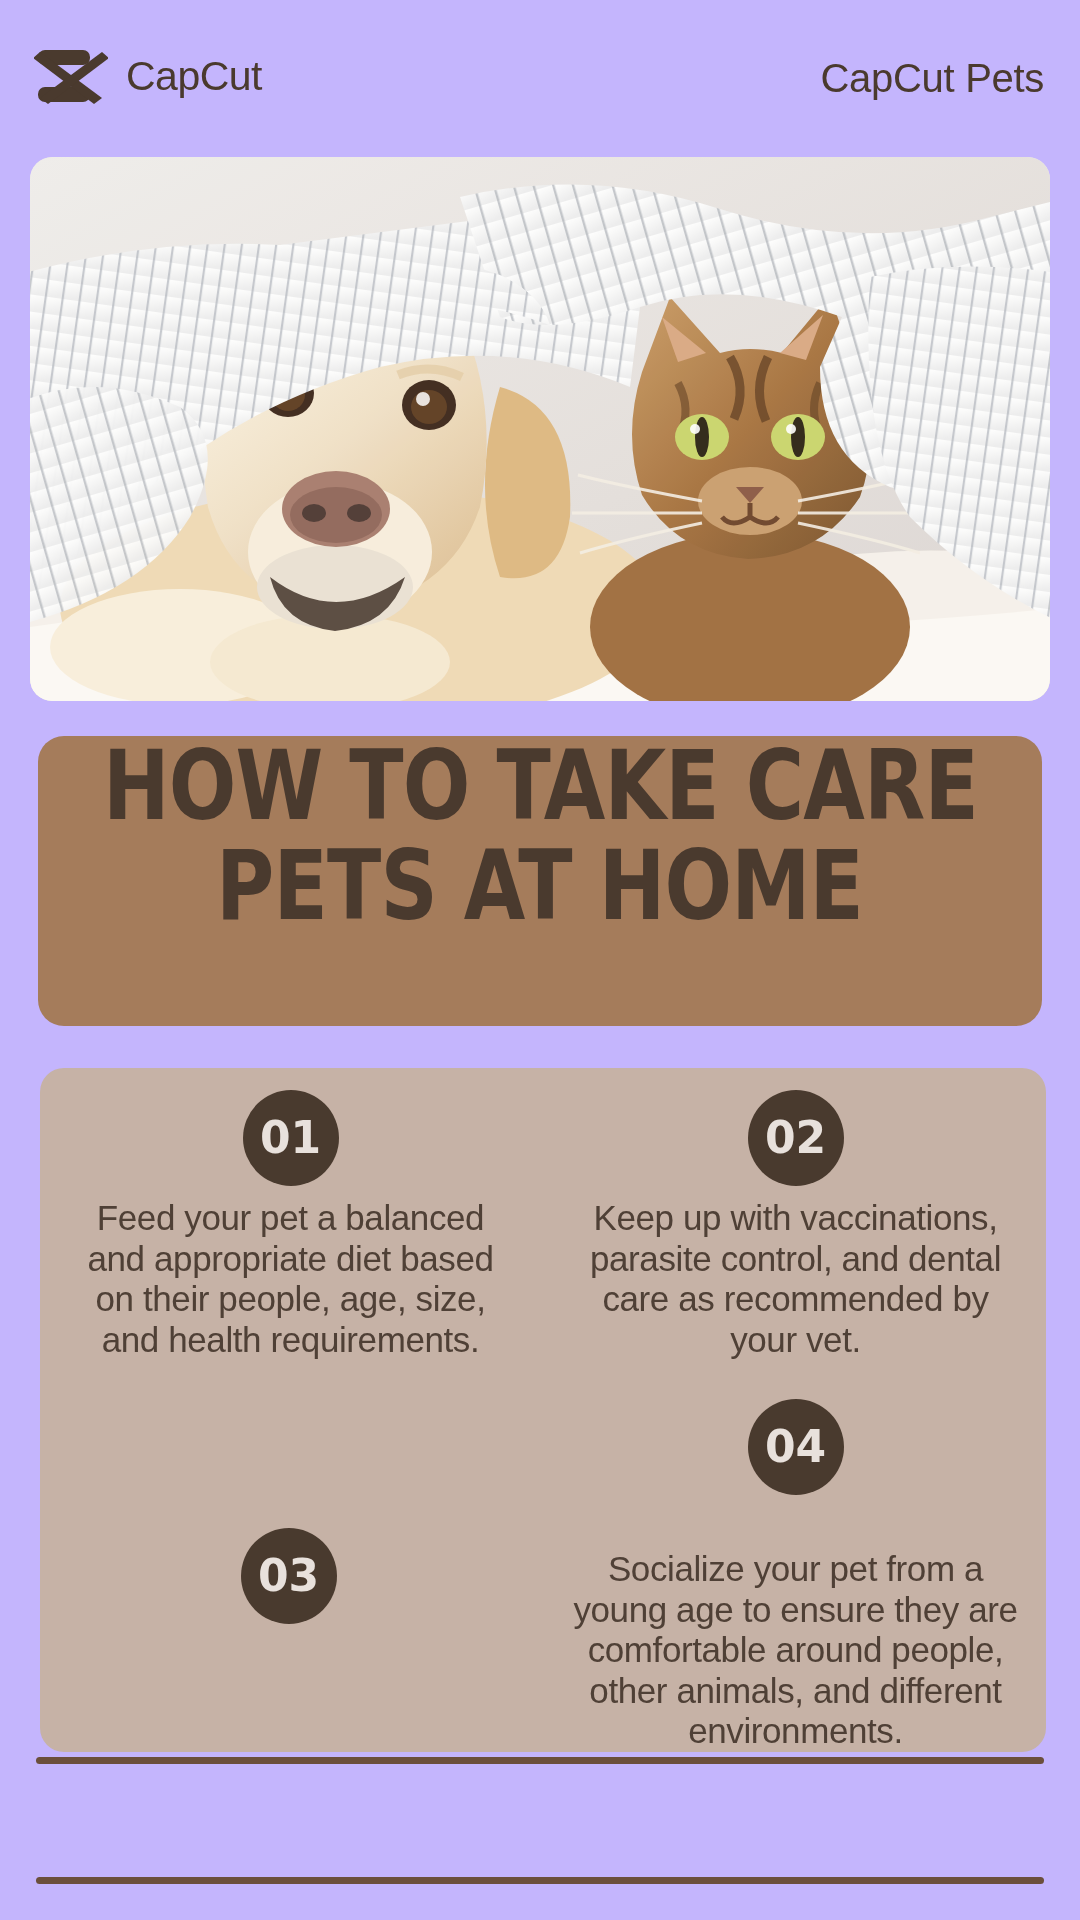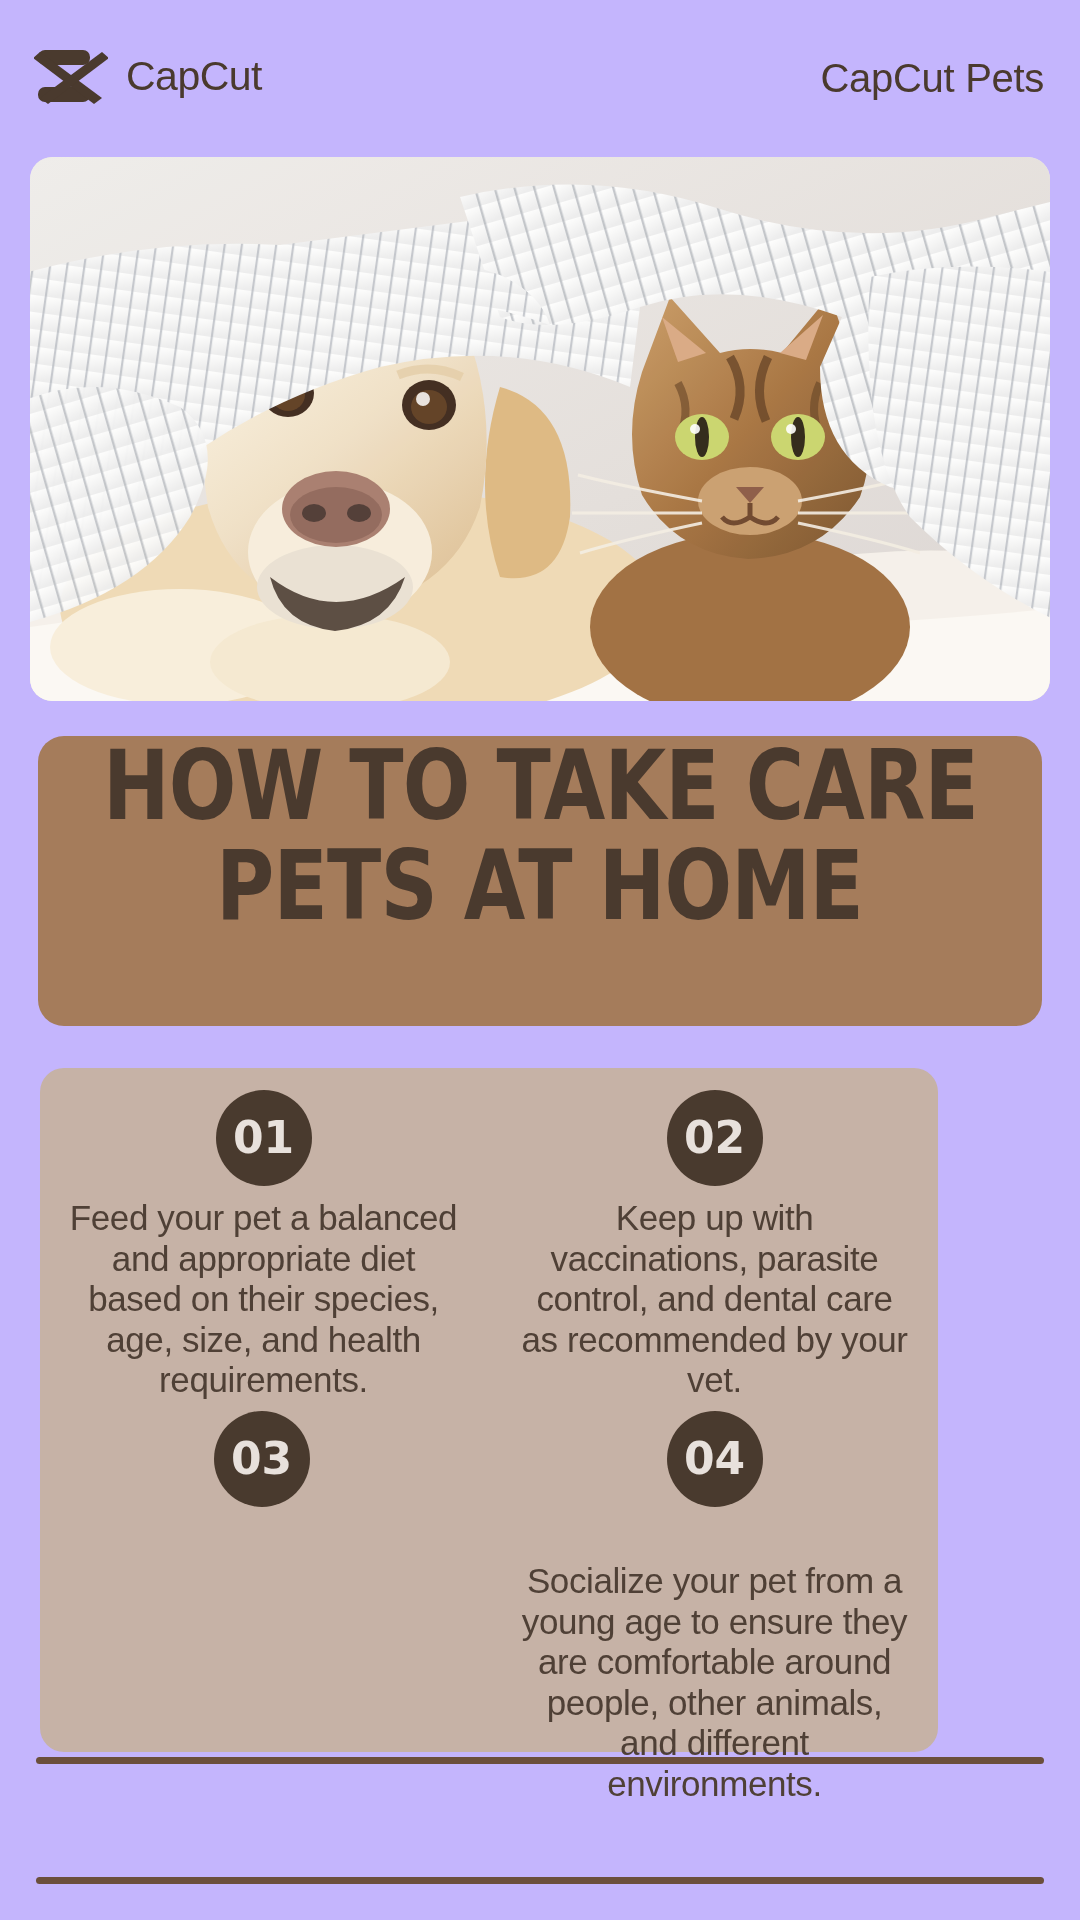--- a/index.html
+++ b/index.html
@@ -95,21 +95,21 @@
     white-space: nowrap;
     transform: scaleX(0.82);
     transform-origin: center center;
   }
 
   
   .tips-card {
     position: absolute;
     left: 40px;
     top: 1068px;
-    width: 898px;
+    width: 1006px;
     height: 684px;
     background: #C6B2A6;
     border-radius: 24px;
     box-sizing: border-box;
   }
   .tips-grid {
     position: absolute;
     inset: 0;
     display: grid;
     grid-template-columns: 1fr 1fr;
@@ -117,21 +117,21 @@
   }
   .tip {
     position: relative;
     display: flex;
     flex-direction: column;
     align-items: center;
     box-sizing: border-box;
   }
   .tip-1 { padding: 22px 28px 0 26px; }
   .tip-2 { padding: 22px 26px 0 28px; }
-  .tip-3 { padding: 10px 28px 0 22px; }
+  .tip-3 { padding: 10px 28px 0 22px; justify-content: center; }
   .tip-4 { padding: 10px 26px 0 28px; gap: 42px; }
 
   .tip-badge {
     width: 96px;
     height: 96px;
     border-radius: 50%;
     background: #493A2E;
     display: flex;
     align-items: center;
     justify-content: center;
@@ -328,21 +328,21 @@
     <div class="title-line">PETS AT HOME</div>
   </div>
 
   <div class="tips-card">
     <div class="tips-grid">
 
       <div class="tip tip-1">
         <div class="tip-badge">
           <span>01</span>
         </div>
-        <div class="tip-text">Feed your pet a balanced and appropriate diet based on their species, age, size, and health requirements.</div>
+        <div class="tip-text">Feed your pet a balanced and appropriate diet based on their people, age, size, and health requirements.</div>
       </div>
 
       <div class="tip tip-2">
         <div class="tip-badge">
           <span>02</span>
         </div>
         <div class="tip-text">Keep up with vaccinations, parasite control, and dental care as recommended by your vet.</div>
       </div>
 
       <div class="tip tip-3">

